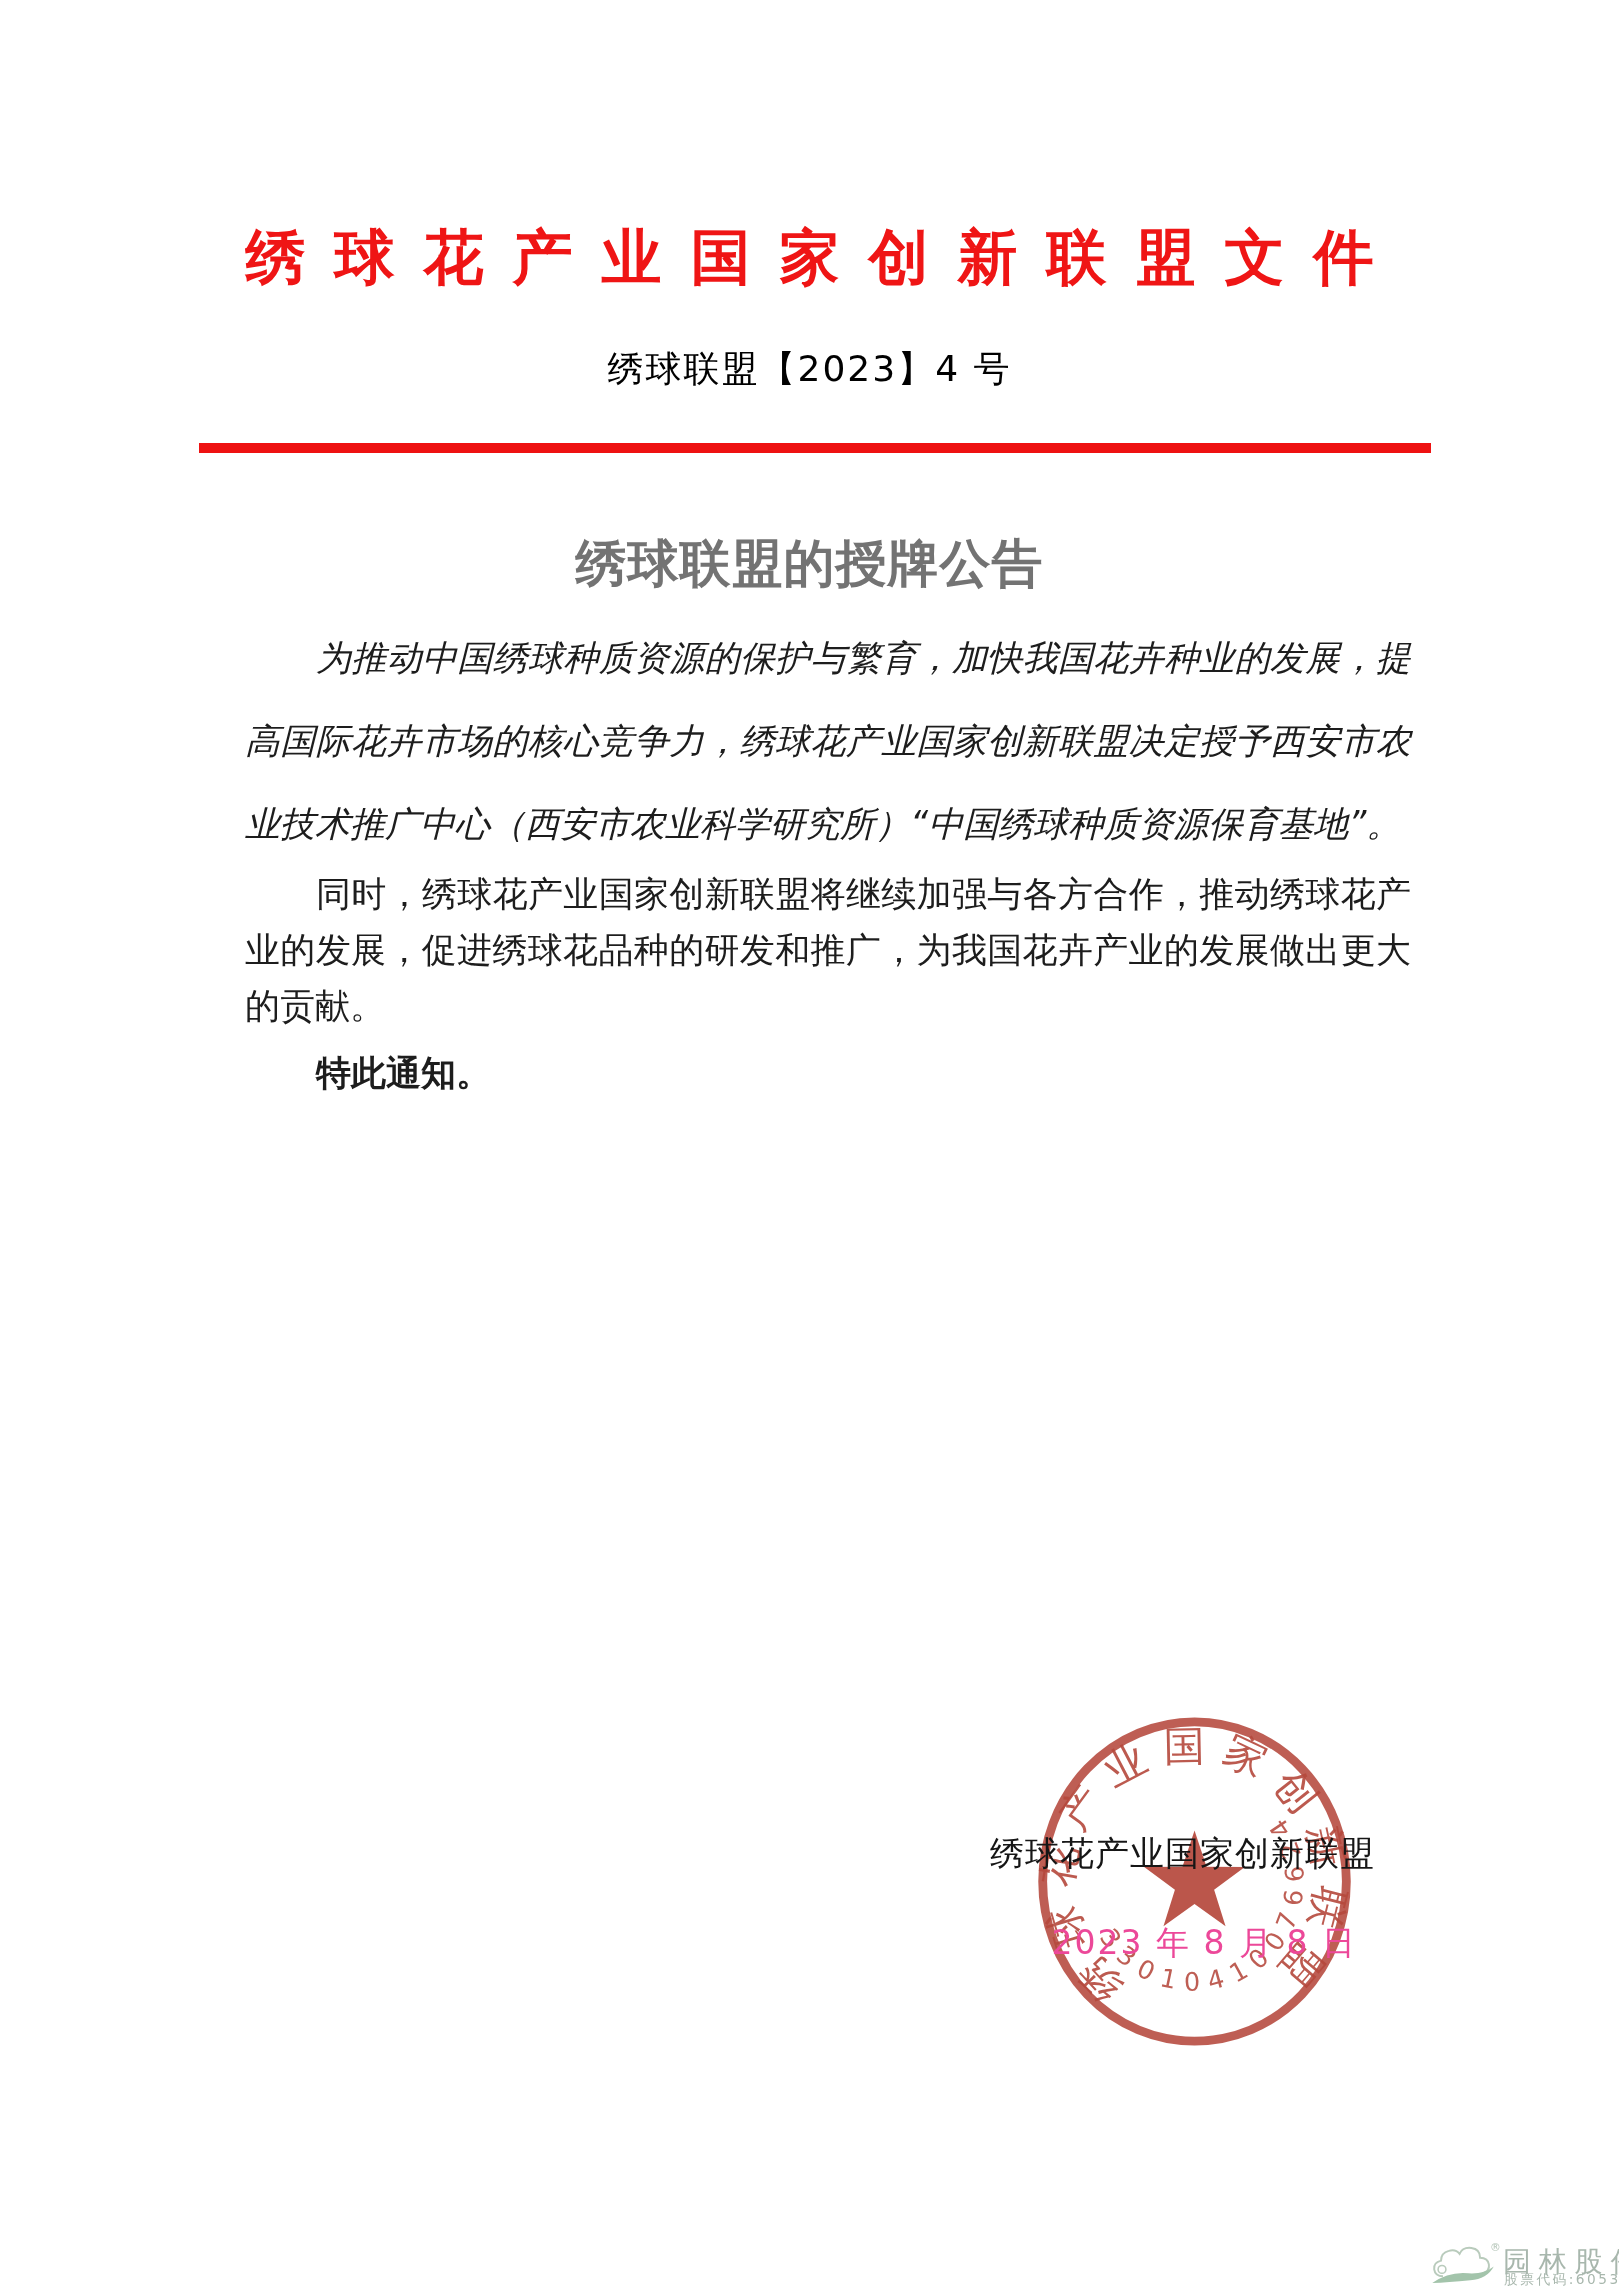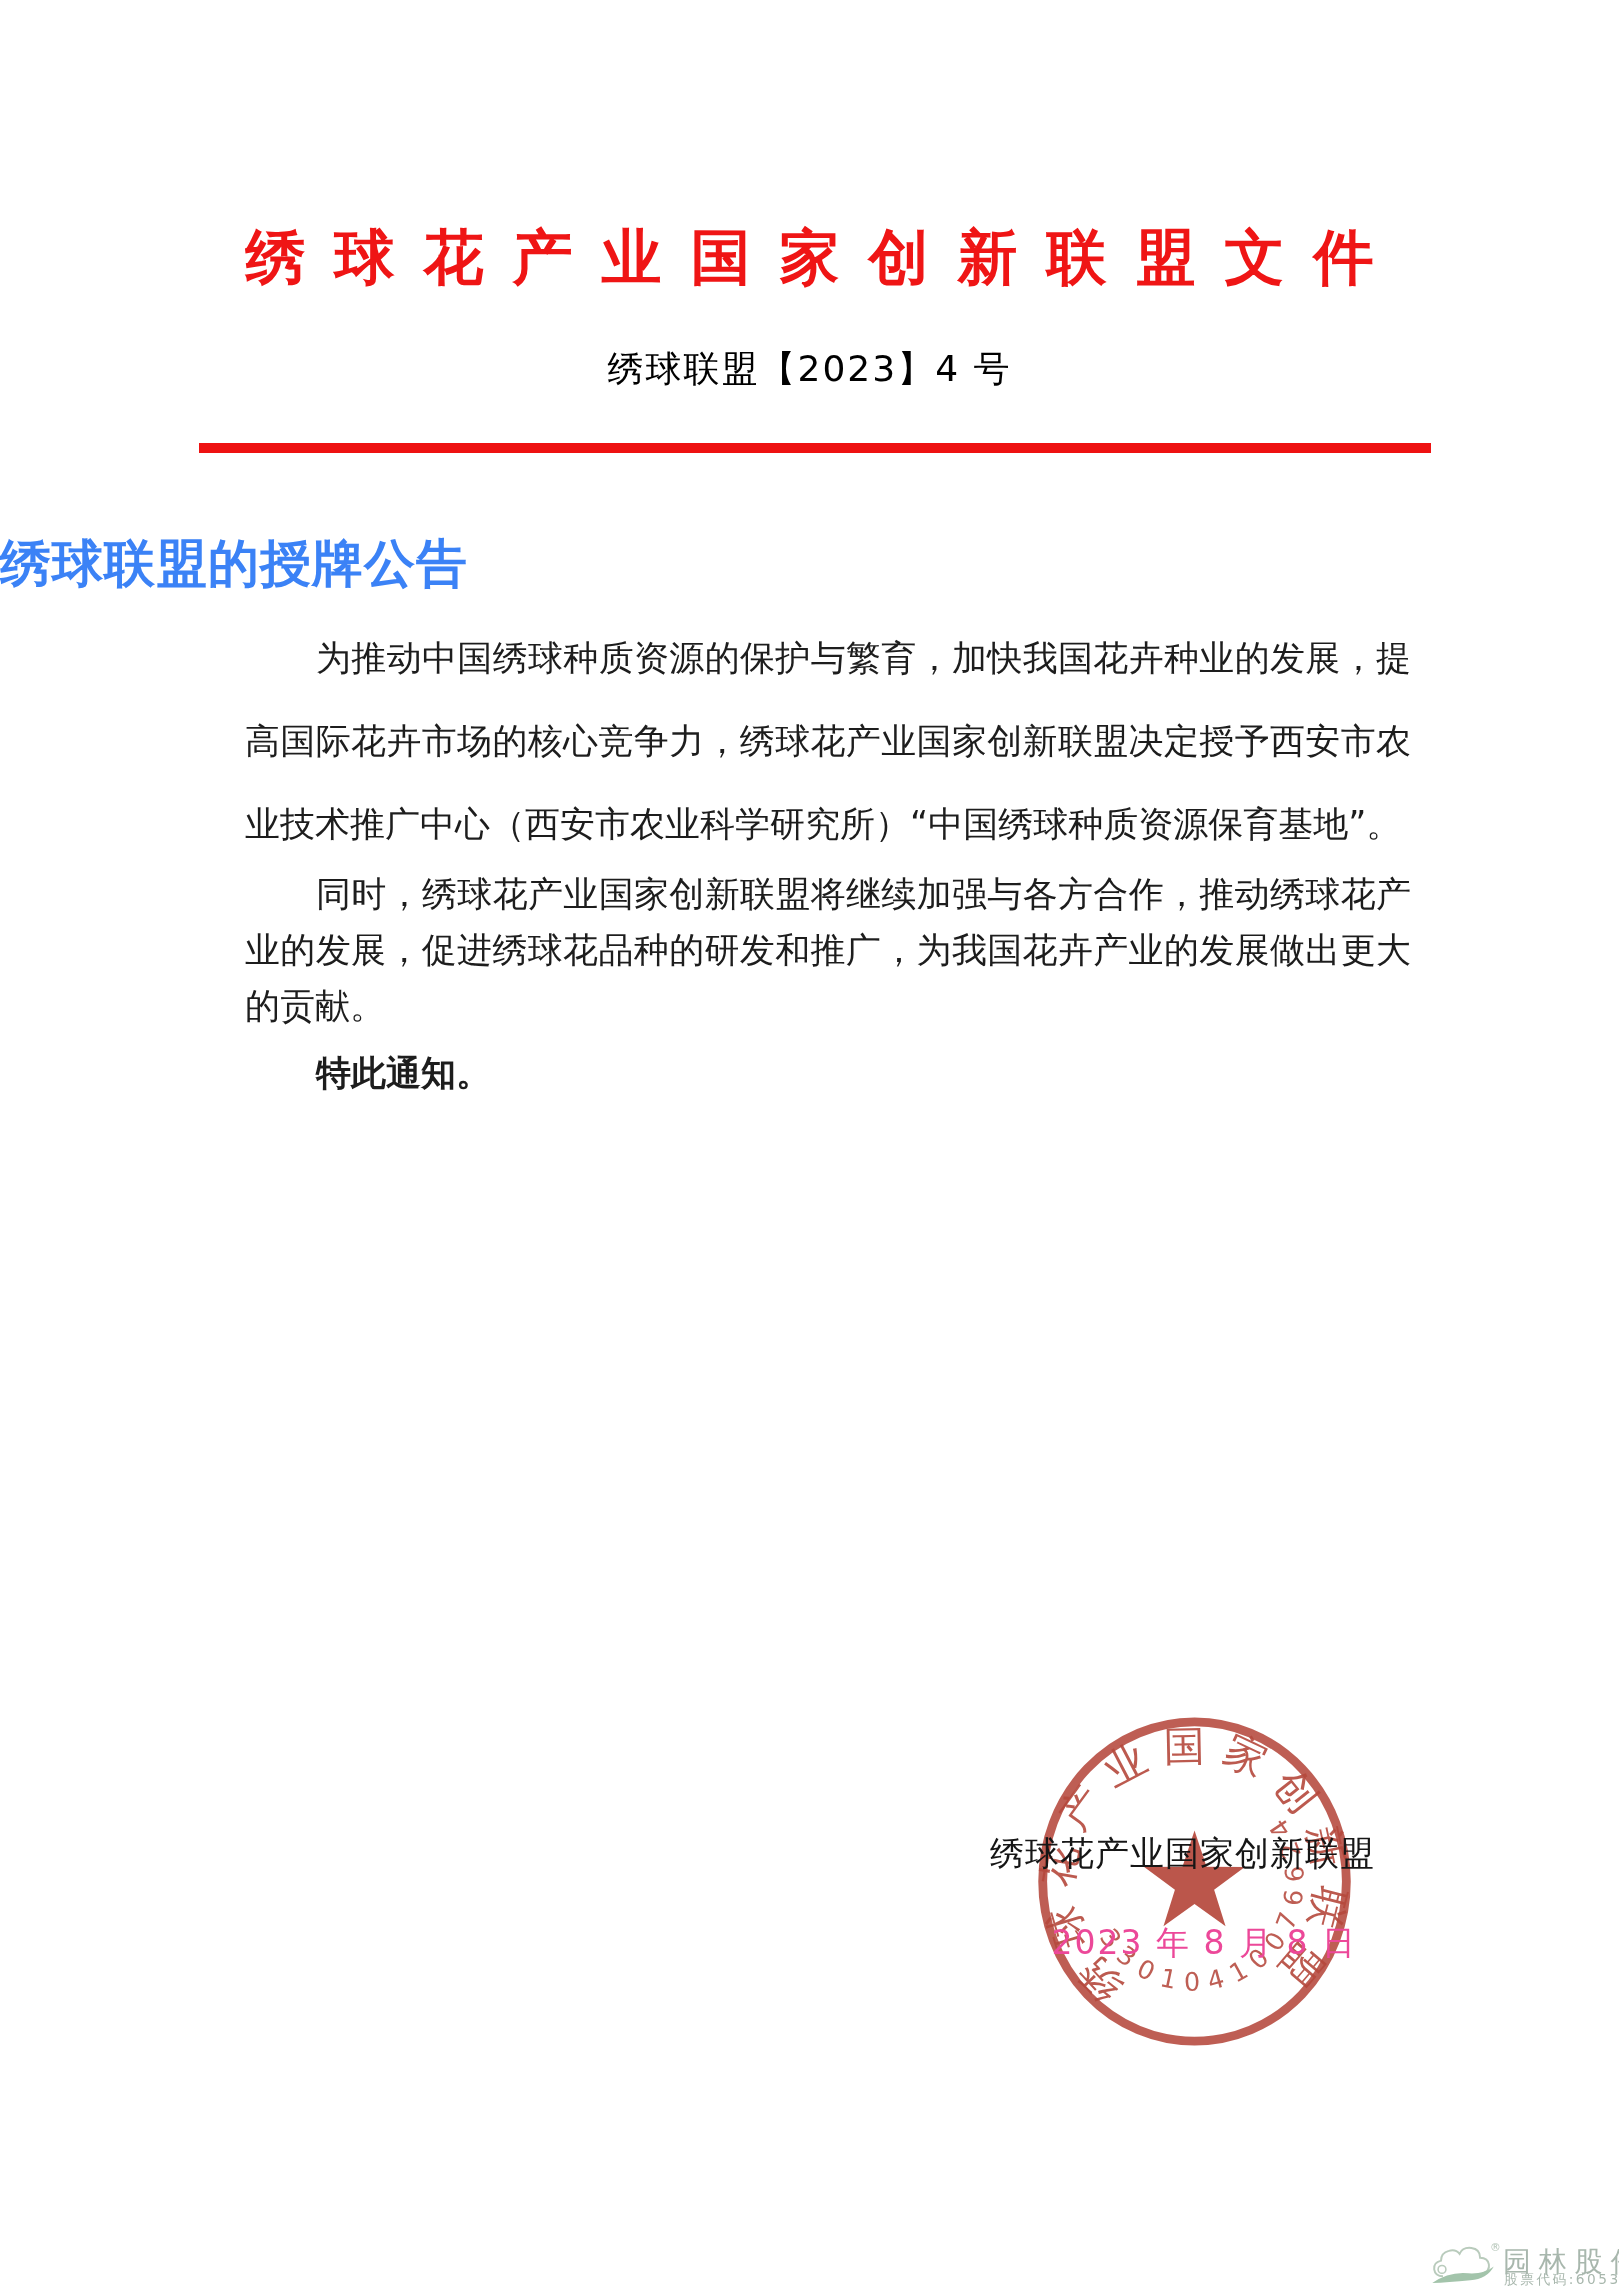--- a/index.html
+++ b/index.html
@@ -23,33 +23,33 @@
     text-align:center;
     font-size:36px;color:#000000;letter-spacing:2px;
   }
   .red-rule{
     position:absolute;top:443px;left:199px;
     width:1232px;height:9.8px;background:#ee1212;
   }
   
   .doc-title{
     position:absolute;top:530px;left:0;width:100%;
-    margin:0;text-align:left;
-    font-size:51px;font-weight:700;color:#3b82f6;letter-spacing:1px;
+    margin:0;text-align:center;
+    font-size:51px;font-weight:700;color:#737373;letter-spacing:1px;
   }
   
   .body-text{
     position:absolute;top:617px;left:245px;width:1166px;
     color:#1d1d1d;font-size:35px;
   }
   .body-text p{
     margin:0;text-align:justify;text-indent:71px;
     word-break:break-all;
   }
-  .p1,.p2{line-height:83px;}
+  .p1,.p2{line-height:83px;font-style:italic;}
   .p3{line-height:75px;margin-top:11.8px;}
   .p4{line-height:56px;margin-top:-7.8px;}
   .p5{line-height:78px;font-weight:bold;}
   
   .signature{
     position:absolute;top:1831px;right:244px;
     font-size:34px;color:#161616;letter-spacing:1px;
     z-index:3;white-space:nowrap;
   }
   .doc-date{

